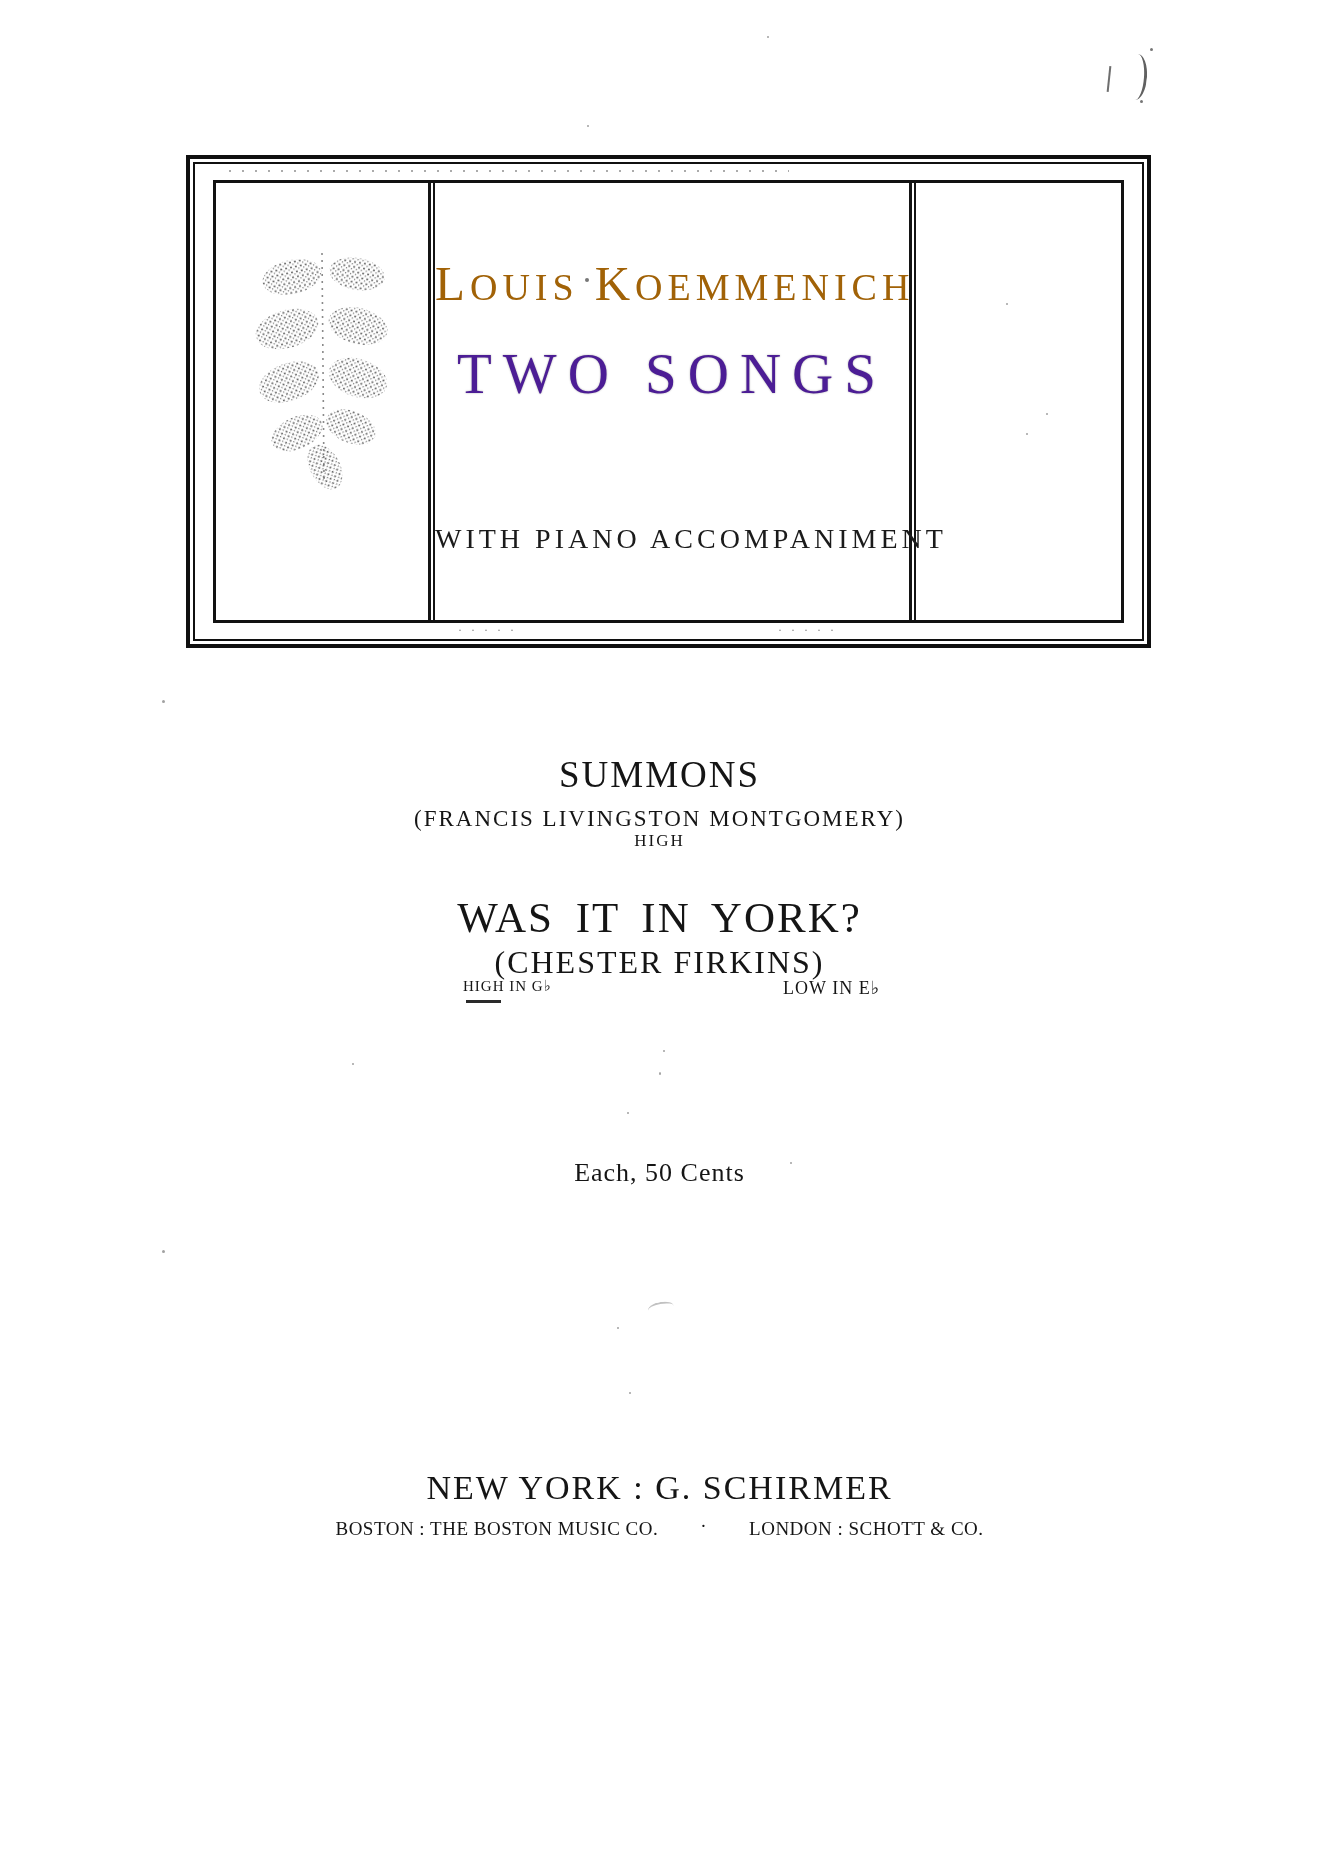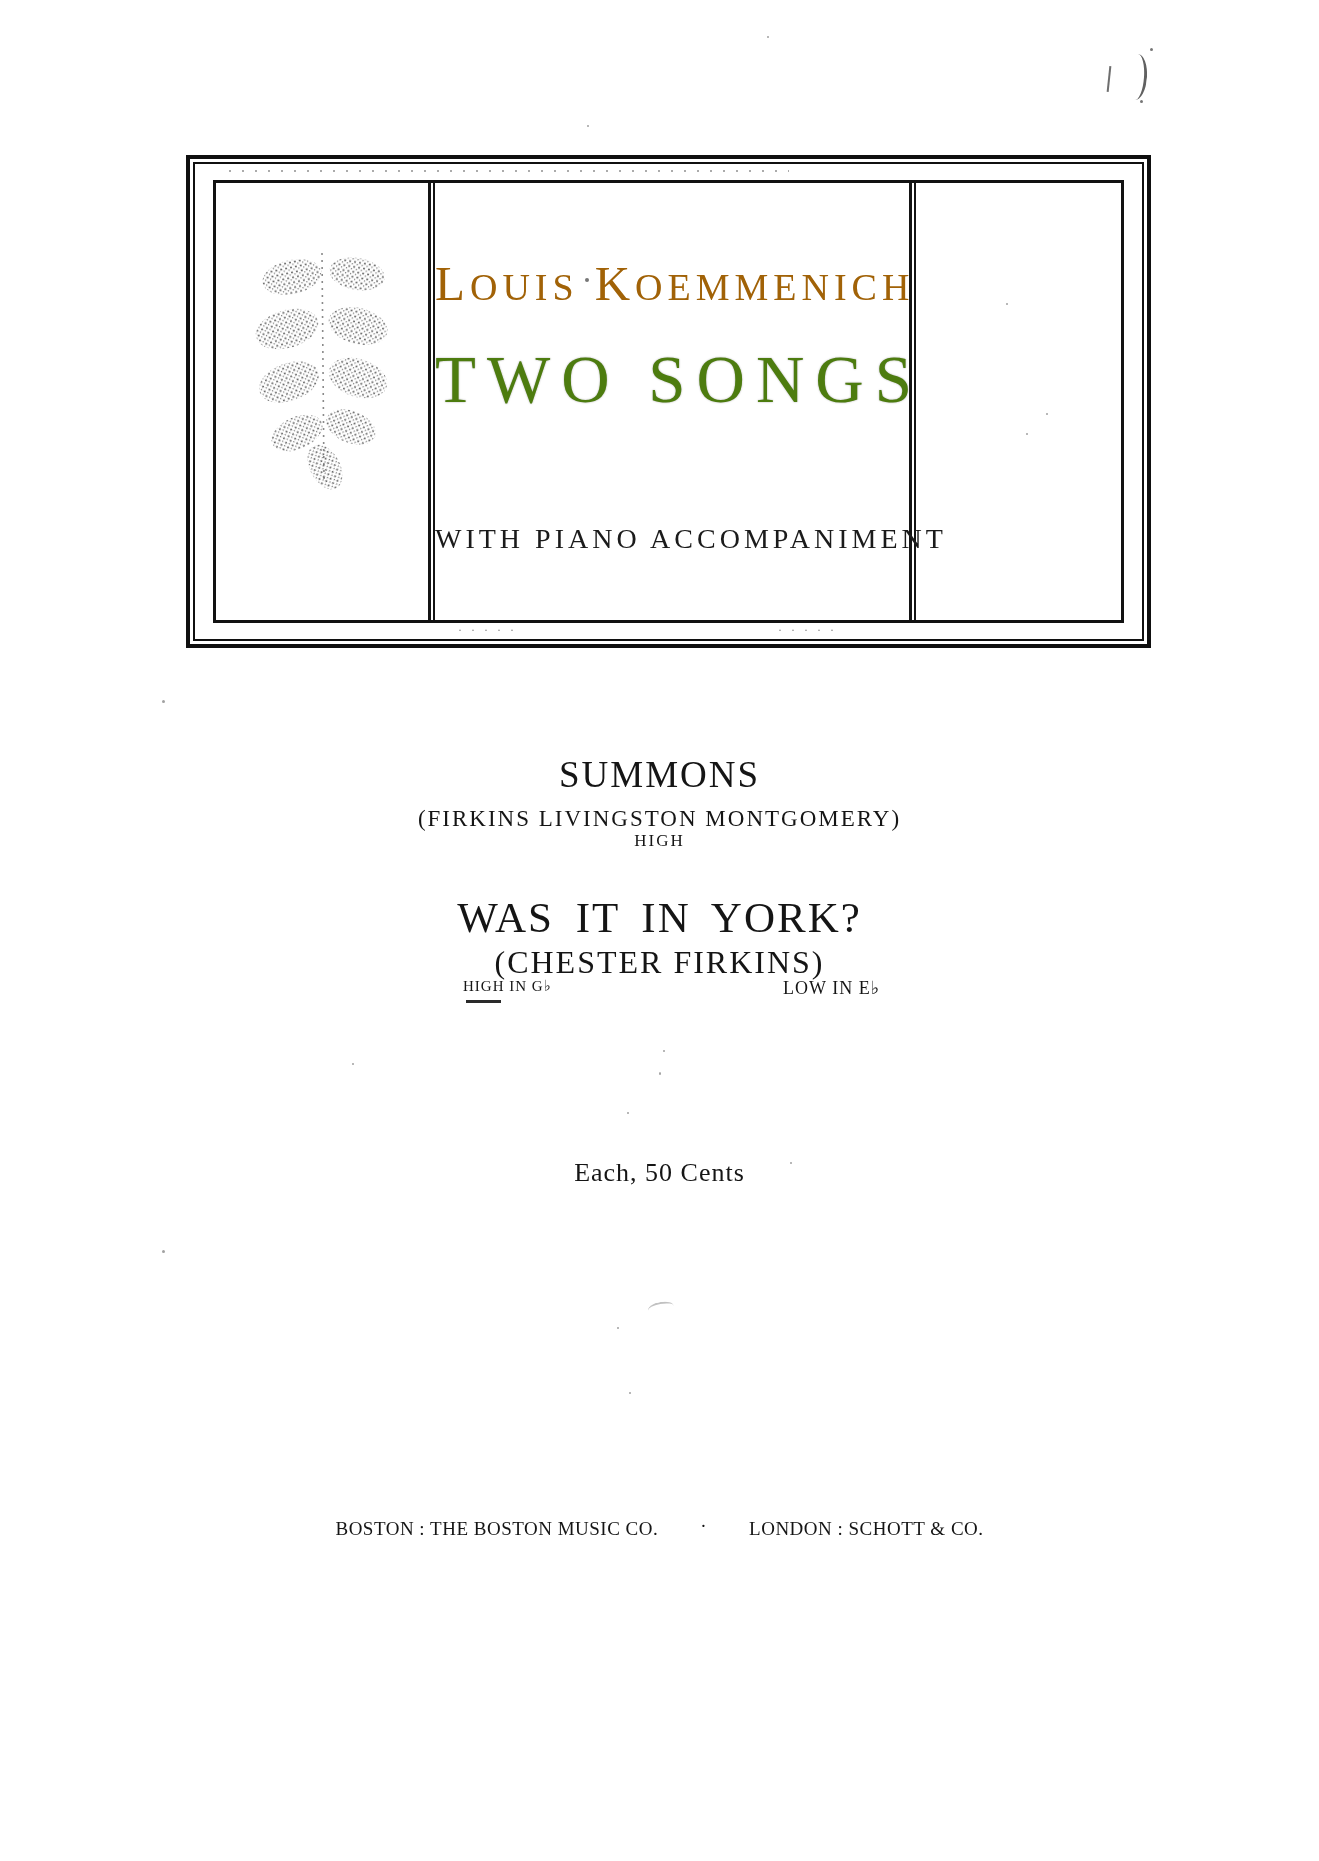--- a/index.html
+++ b/index.html
@@ -31,22 +31,22 @@
   .panel-center{flex:1;text-align:center;position:relative;}
   .panel-right{width:205px;position:relative;}
 
   .composer{position:absolute;left:0;right:0;top:72px;
     font-size:38px;letter-spacing:5px;white-space:nowrap;color:#a16207;}
   .composer .init{font-size:49px;letter-spacing:5px;}
   .composer .word-gap{display:inline-block;width:16px;position:relative;}
   .composer .word-gap i{position:absolute;left:6px;top:-22px;width:4px;height:4px;background:#777;border-radius:50%;}
 
   .faded-title{position:absolute;left:0;right:0;top:158px;
-    font-size:67px;letter-spacing:11px;white-space:nowrap;
-    color:#4d7c0f;text-shadow:0 0 2px #adadad;filter:blur(.6px);}
+    font-size:57px;letter-spacing:11px;white-space:nowrap;
+    color:#4c1d95;text-shadow:0 0 2px #adadad;filter:blur(.6px);}
 
   .cover-subtitle{position:absolute;left:0;right:0;top:340px;
     font-size:28px;letter-spacing:4px;white-space:nowrap;color:#1b1b1b;}
 
   .bottom-dots{position:absolute;bottom:6px;font-size:12px;letter-spacing:9px;color:#555;opacity:.75;}
   .bottom-dots.d1{left:268px;}
   .bottom-dots.d2{left:588px;}
 
   
   .line{position:absolute;left:0;width:100%;text-align:center;white-space:nowrap;}
@@ -127,31 +127,32 @@
           <span class="speck" style="left:110px;top:250px;width:2px;height:2px;"></span>
         </div>
 
       </div>
     </div>
     <div class="bottom-dots d1">·····</div>
     <div class="bottom-dots d2">·····</div>
   </div>
 
   <div class="line song1-title">SUMMONS</div>
-  <div class="line song1-lyricist">(FIRKINS LIVINGSTON MONTGOMERY)</div>
+  <div class="line song1-lyricist">(FRANCIS LIVINGSTON MONTGOMERY)</div>
   <div class="line song1-voicing">HIGH</div>
 
   <div class="line song2-title">WAS IT IN YORK?</div>
   <div class="line song2-lyricist">(CHESTER FIRKINS)</div>
   <div class="key-high">HIGH IN G♭</div>
   <div class="key-low">LOW IN E♭</div>
   <div class="key-underline"></div>
 
   <div class="line price-line">Each, 50 Cents</div>
 
+  <div class="line imprint-primary">NEW YORK  :  G. SCHIRMER</div>
   <div class="line imprint-secondary">
     <span>BOSTON : THE BOSTON MUSIC CO.</span><span class="sep">·</span><span>LONDON : SCHOTT &amp; CO.</span>
   </div>
 
   <span class="speck" style="left:767px;top:36px;width:2px;height:2px;"></span>
   <span class="speck" style="left:587px;top:125px;width:2px;height:2px;"></span>
   <span class="speck" style="left:162px;top:700px;width:3px;height:3px;"></span>
   <span class="speck" style="left:352px;top:1063px;width:2px;height:2px;"></span>
   <span class="speck" style="left:663px;top:1050px;width:2px;height:2px;"></span>
   <span class="speck" style="left:659px;top:1072px;width:2px;height:3px;"></span>

